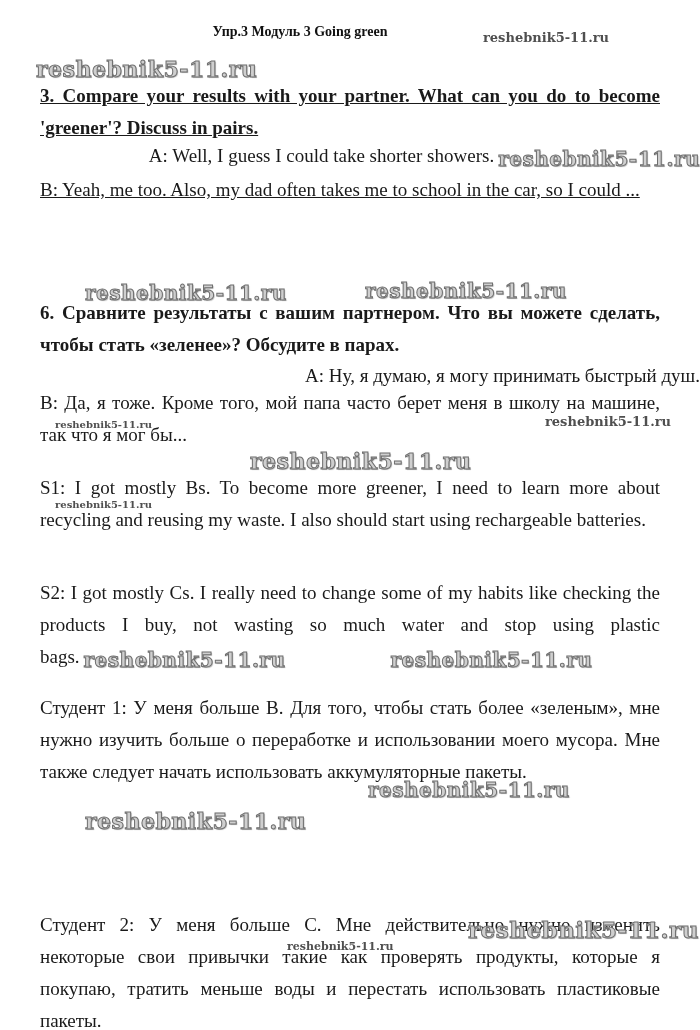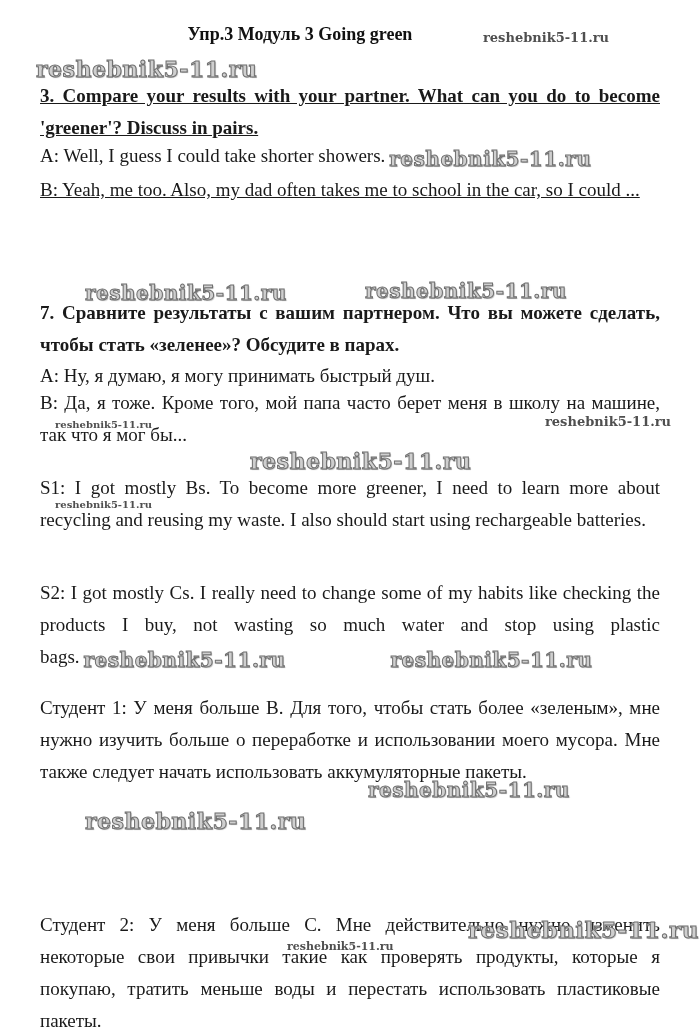--- a/index.html
+++ b/index.html
@@ -16,29 +16,30 @@
     font-family: "Liberation Serif", "DejaVu Serif", serif;
     color: #1a1a1a;
   }
   .abs { position: absolute; }
   .para {
     left: 40px;
     width: 620px;
     font-size: 19px;
     line-height: 32px;
     color: #1a1a1a;
+    text-align: right;
   }
   .just { text-align: justify; }
   .bold { font-weight: 700; }
   .title-row {
     top: 24px;
     left: 0;
     width: 600px;
     text-align: center;
-    font-size: 18px;
+    font-size: 14px;
     font-weight: 700;
     color: #111;
   }
   
   .wm-outline {
     font-family: "DejaVu Serif", "Liberation Serif", serif;
     font-weight: 700;
     color: #cfcfcf;
     -webkit-text-stroke: 1px #6e6e6e;
     text-shadow: 1px 1px 1px #b5b5b5;
@@ -74,21 +75,21 @@
 
   <div class="abs para" style="top:140px; width:660px;">
     <span>A: Well, I guess I could take shorter showers.</span><span class="wm-outline wm-inline">reshebnik5-11.ru</span>
   </div>
 
   <div class="abs para just" style="top:174px;text-decoration:underline;">B: Yeah, me too. Also, my dad often takes me to school in the car, so I could ...</div>
 
   <div class="abs wm-outline" style="top:281px; left:85px; font-size:20px;">reshebnik5-11.ru</div>
   <div class="abs wm-outline" style="top:279px; left:365px; font-size:20px;">reshebnik5-11.ru</div>
 
-  <div class="abs para just bold" style="top:297px;">7. Сравните результаты с вашим партнером. Что вы можете сделать, чтобы стать «зеленее»? Обсудите в парах.</div>
+  <div class="abs para just bold" style="top:297px;">6. Сравните результаты с вашим партнером. Что вы можете сделать, чтобы стать «зеленее»? Обсудите в парах.</div>
 
   <div class="abs para" style="top:360px; width:660px;">А: Ну, я думаю, я могу принимать быстрый душ.</div>
 
   <div class="abs para just" style="top:387px;">В: Да, я тоже. Кроме того, мой папа часто берет меня в школу на машине, так что я мог бы...</div>
   <div class="abs wm-small" style="top:419px; left:55px; font-size:10px;">reshebnik5-11.ru</div>
   <div class="abs wm-small" style="top:414px; left:545px; font-size:13px;">reshebnik5-11.ru</div>
 
   <div class="abs wm-outline" style="top:448px; left:250px; font-size:22px;">reshebnik5-11.ru</div>
 
   <div class="abs para just" style="top:472px;">S1: I got mostly Bs. To become more greener, I need to learn more about recycling and reusing my waste. I also should start using rechargeable batteries.</div>

